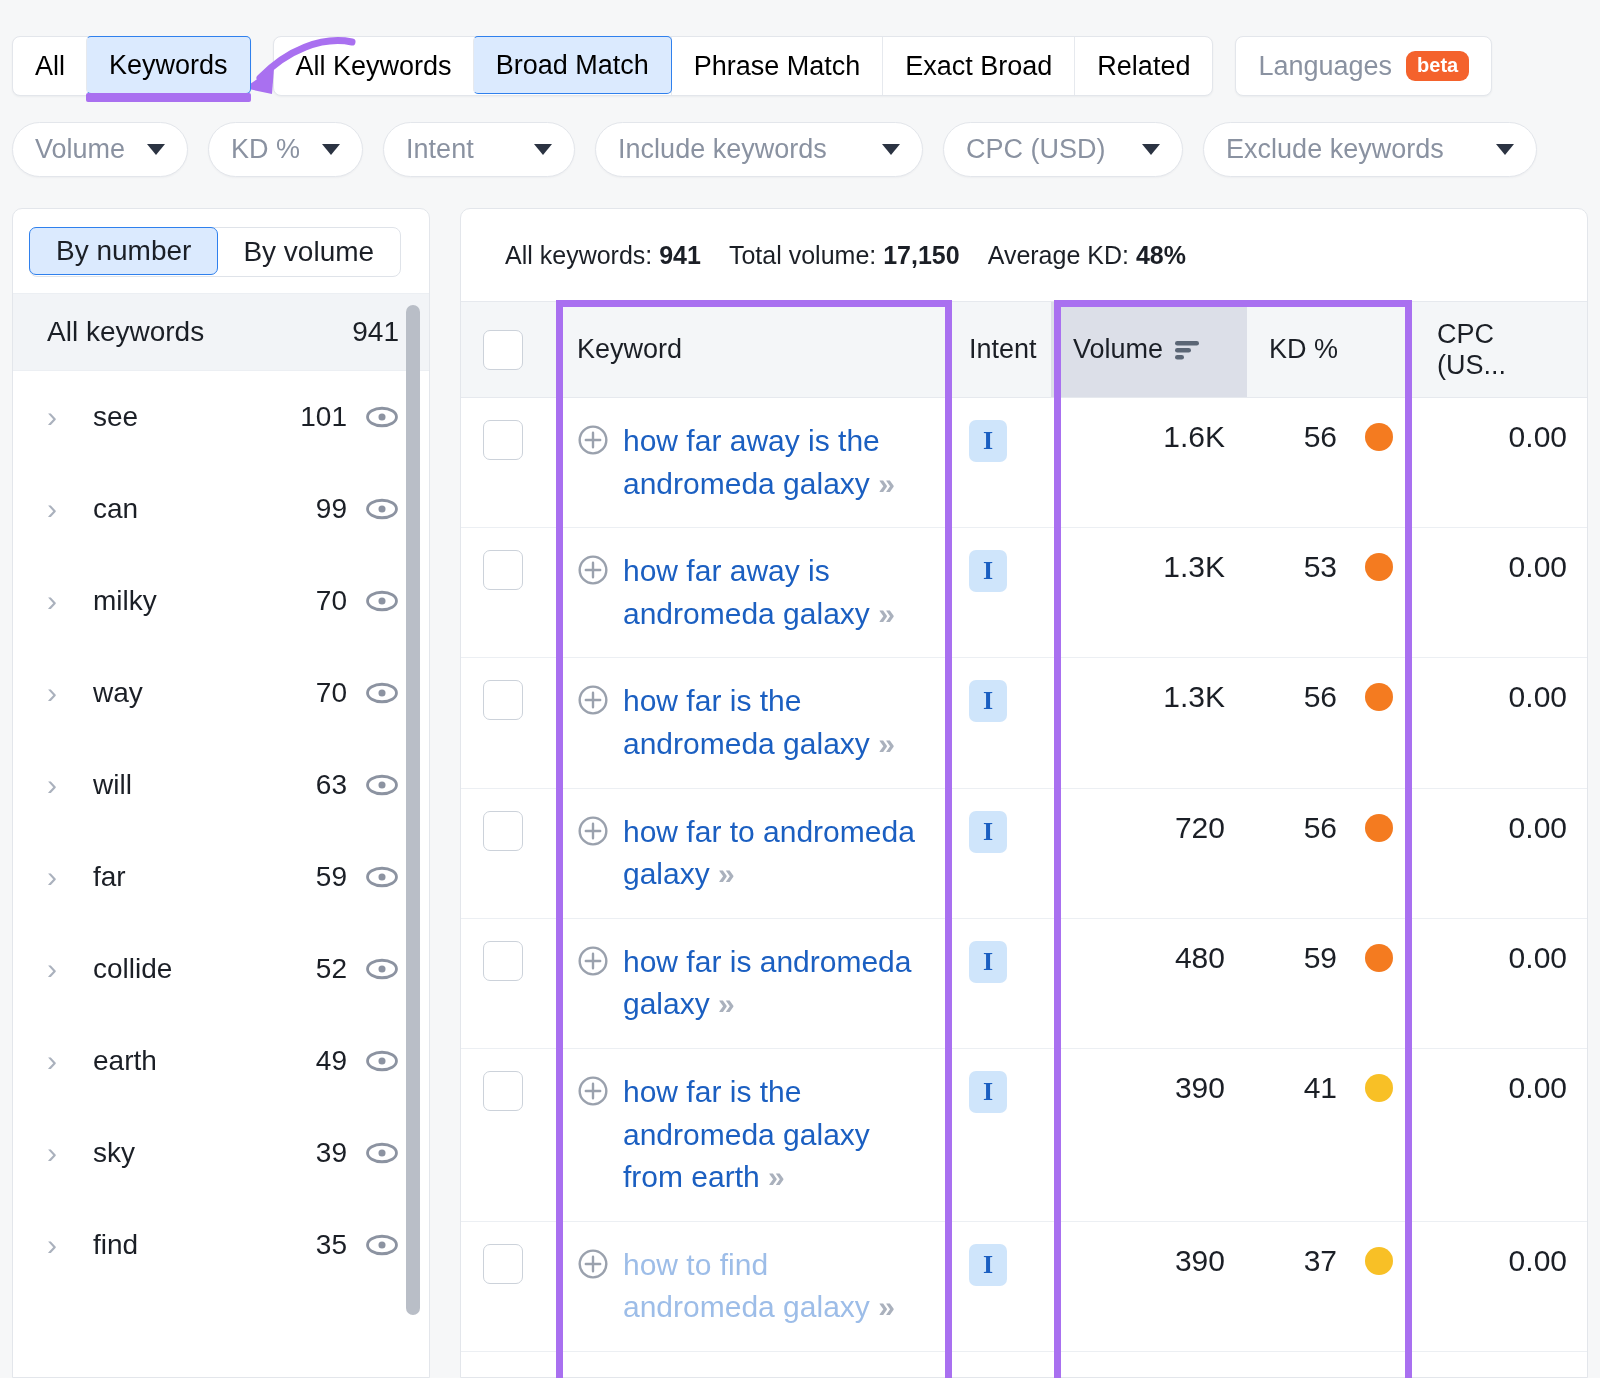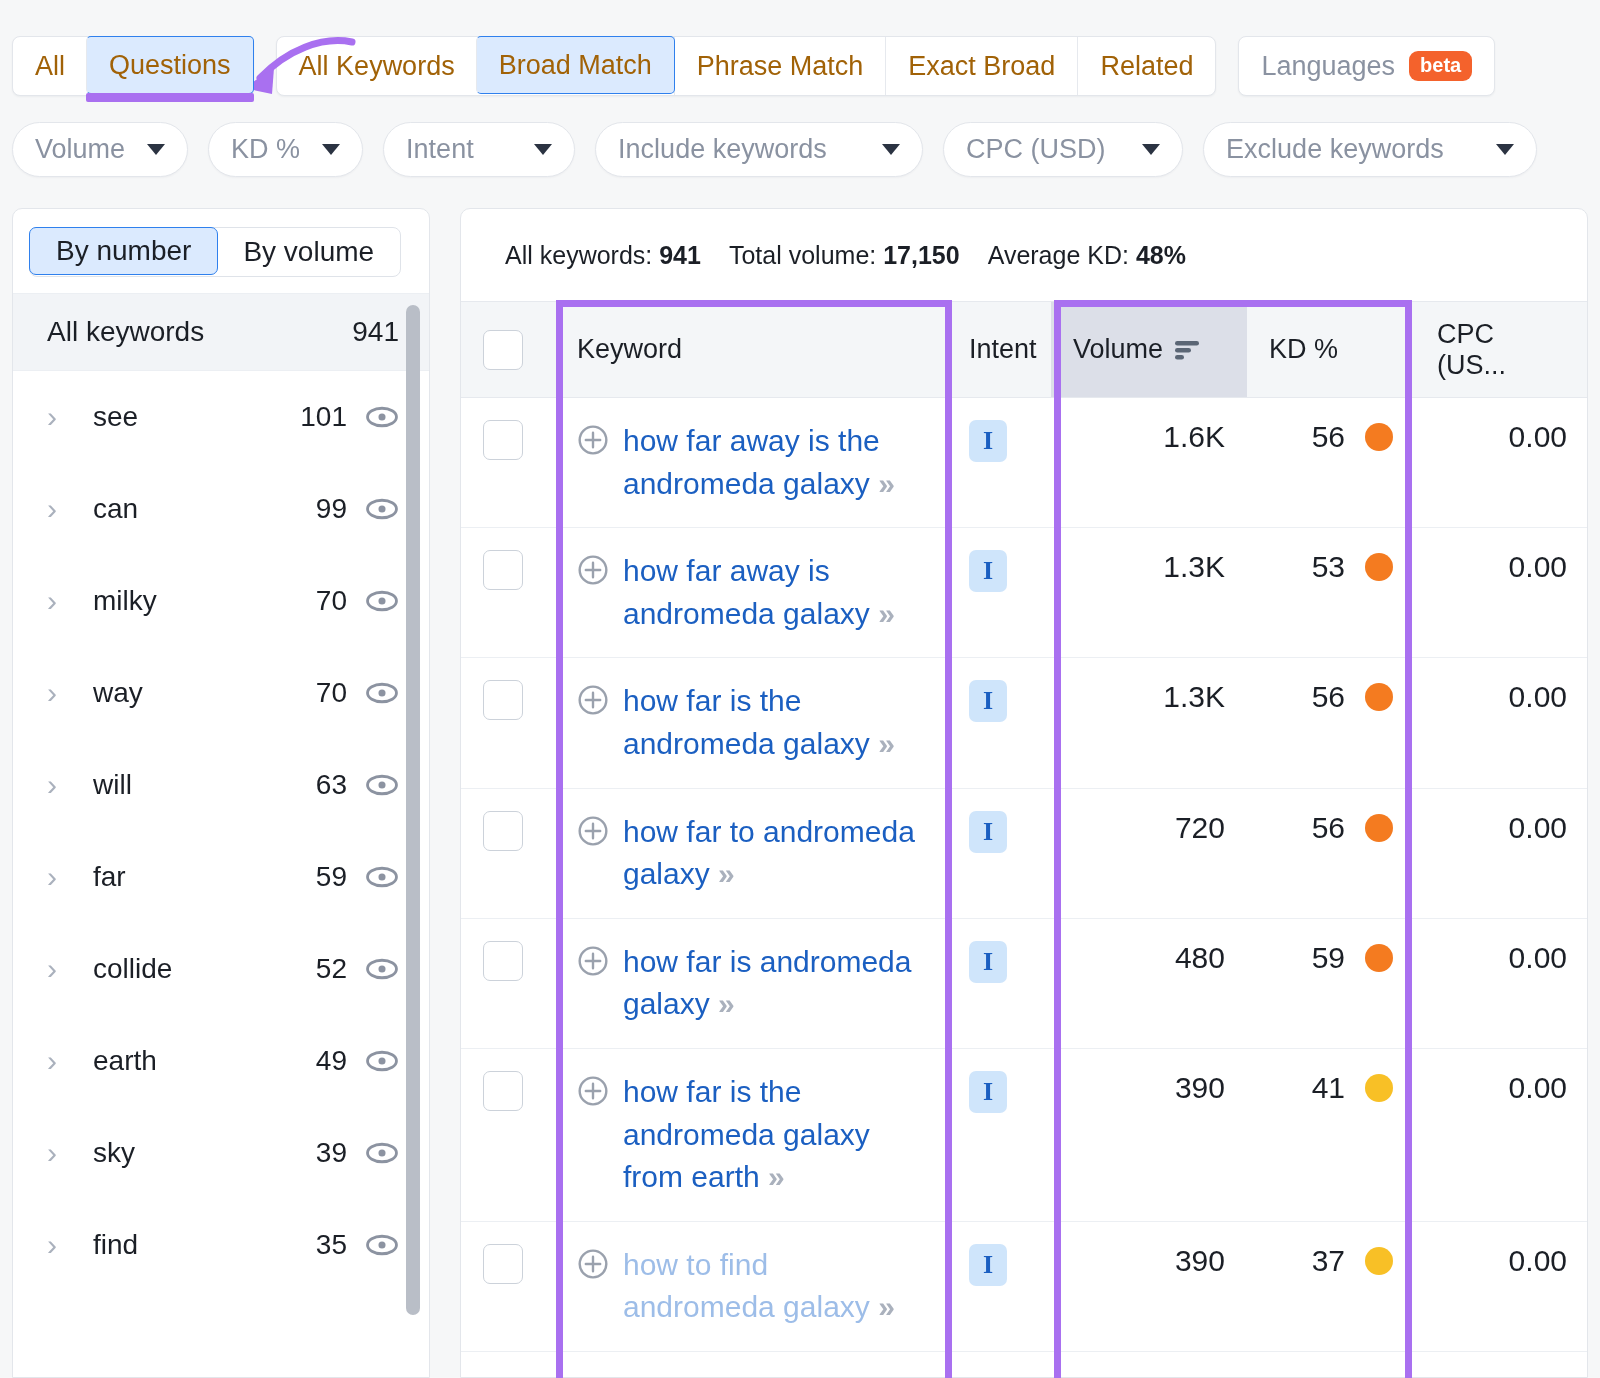--- a/index.html
+++ b/index.html
@@ -20,21 +20,21 @@
     display: flex; align-items: stretch;
     background: #fff;
     border: 1px solid #e3e6eb;
     border-radius: 8px;
     box-shadow: 0 1px 2px rgba(20,30,50,.05);
     overflow: visible;
   }
   .tab {
     display: flex; align-items: center; justify-content: center;
     padding: 0 22px; height: 58px;
-    font-size: 27px; color: #a16207;
+    font-size: 27px; color: #000000;
     white-space: nowrap;
     position: relative;
     background: transparent;
   }
   .tabgroup .tab + .tab { border-left: 1px solid #e6e9ee; }
   .tab.sel {
     background: #dbeafe;
     border: 1px solid #2f80ed;
     border-radius: 5px;
     margin: -1px;
@@ -192,21 +192,21 @@
   .plusic { flex: none; margin-top: 4px; }
   .kwtext { color: #1b5fc1; font-size: 30px; line-height: 1.42; }
   .dchev { color: #aab1bd; font-weight: bold; letter-spacing: -2px; }
   .intent-badge {
     display: inline-flex; align-items: center; justify-content: center;
     width: 38px; height: 42px;
     background: #cfe5fb; border-radius: 7px;
     color: #1b5fc1; font-weight: bold; font-size: 26px;
     font-family: "Liberation Serif", serif;
   }
-  .kdcell { display: flex; align-items: center; justify-content: flex-end; gap: 20px; }
+  .kdcell { display: flex; align-items: center; justify-content: flex-end; gap: 28px; }
   .dot { width: 28px; height: 28px; border-radius: 50%; flex: none; }
   td.num { font-size: 31px; }
   .fade-txt { color: #9dbde8; }
 
   
   .anno-box {
     position: absolute; border: 7px solid #a970f0;
     pointer-events: none; z-index: 30;
   }
 </style>
@@ -215,21 +215,21 @@
 
 <div class="page">
 
   <div class="tabbar">
 
     <div class="tabgroup">
       <div class="tab">
         <span>All</span>
       </div>
       <div class="tab sel underlined">
-        <span>Questions</span>
+        <span>Keywords</span>
       </div>
     </div>
 
     <div class="tabgroup">
       <div class="tab">
         <span>All Keywords</span>
       </div>
       <div class="tab sel">
         <span>Broad Match</span>
       </div>

